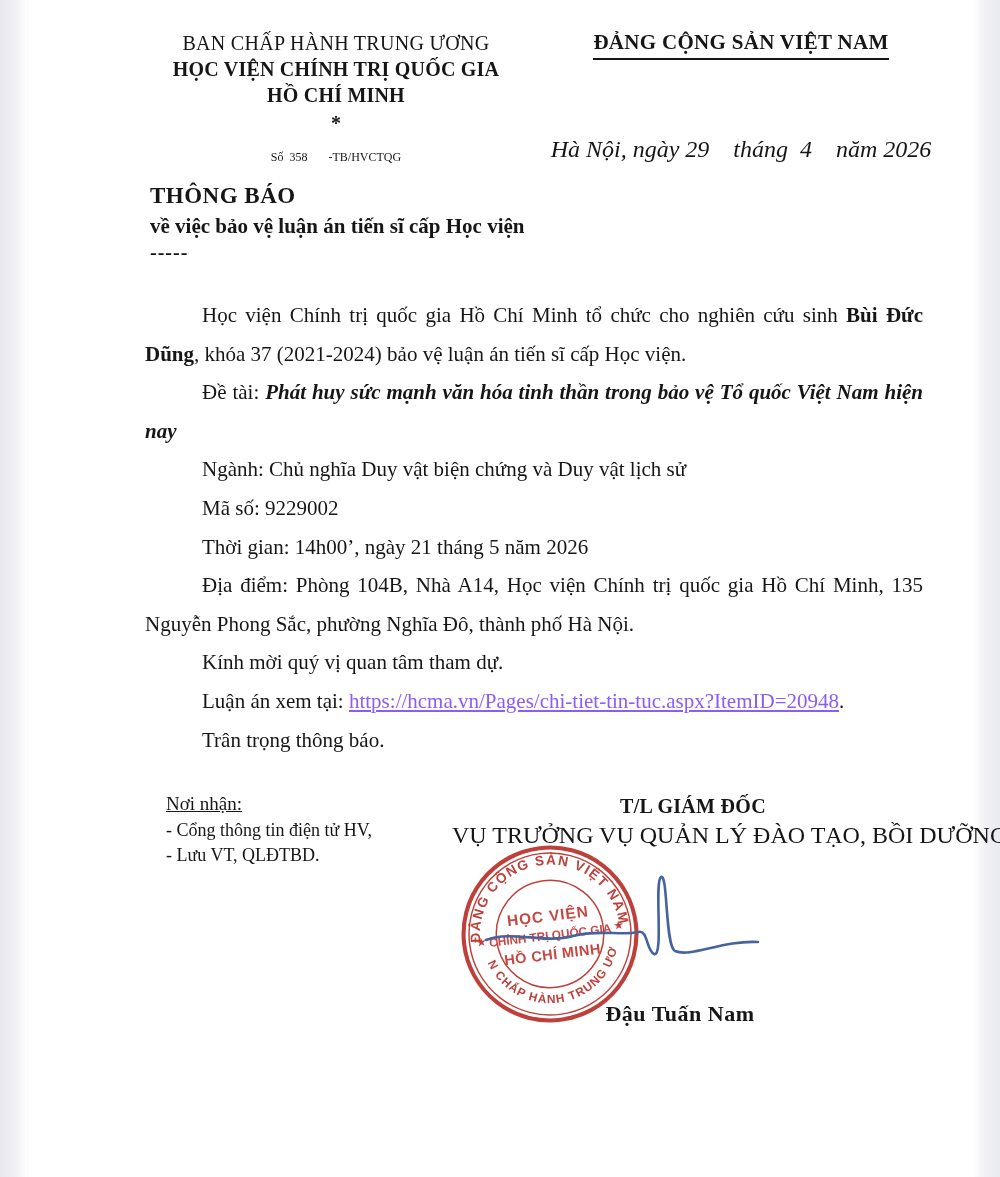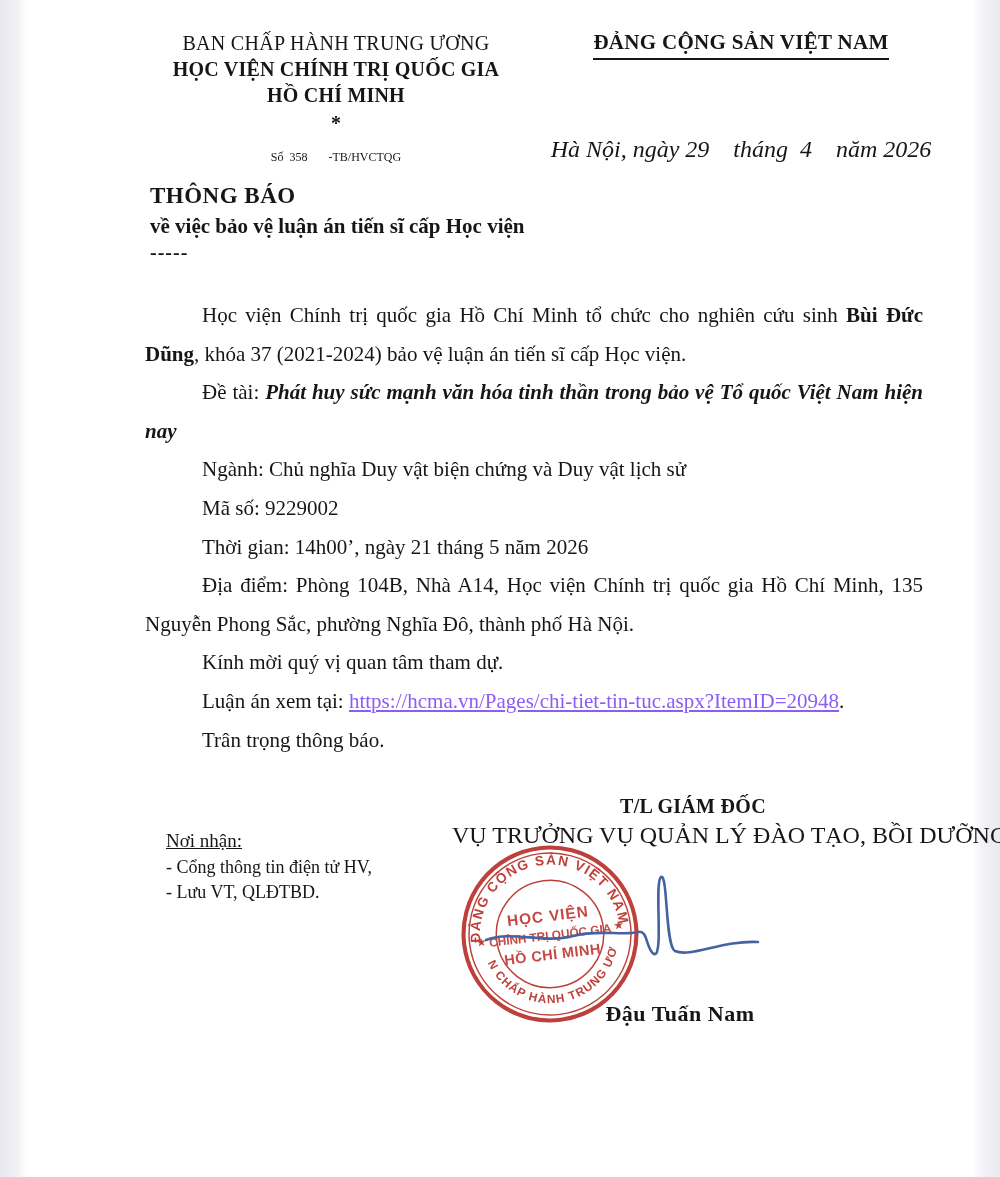--- a/index.html
+++ b/index.html
@@ -51,21 +51,21 @@
 
   
   .body-block{
     position:absolute;left:145px;top:296px;width:778px;
     font-size:21px;line-height:38.6px;text-align:justify;
   }
   .body-block p{margin:0;text-indent:57px;}
   .doc-link{color:#8b5cf6;text-decoration:underline;cursor:pointer;}
 
   
-  .recipients{position:absolute;left:166px;top:828px;font-size:18px;line-height:25px;}
+  .recipients{position:absolute;left:166px;top:791px;font-size:18px;line-height:25px;}
   .recipients-label{font-size:19px;text-decoration:underline;margin-bottom:2px;}
   .signer-block{position:absolute;left:452px;top:795px;width:482px;text-align:center;}
   .signer-title1{font-size:20px;font-weight:700;letter-spacing:.3px;}
   .signer-title2{font-size:24px;font-weight:400;margin-top:4px;white-space:nowrap;}
   .signer-name{position:absolute;left:530px;top:1001px;width:300px;text-align:center;font-size:22px;font-weight:700;letter-spacing:.5px;}
 
   
   .seal{position:absolute;left:455px;top:843px;width:190px;height:182px;opacity:.92;}
   .seal-rot{transform:rotate(-7deg);transform-origin:100px 100px;}
   .seal-ring-outer{fill:none;stroke:#b8302b;stroke-width:4.5;}

